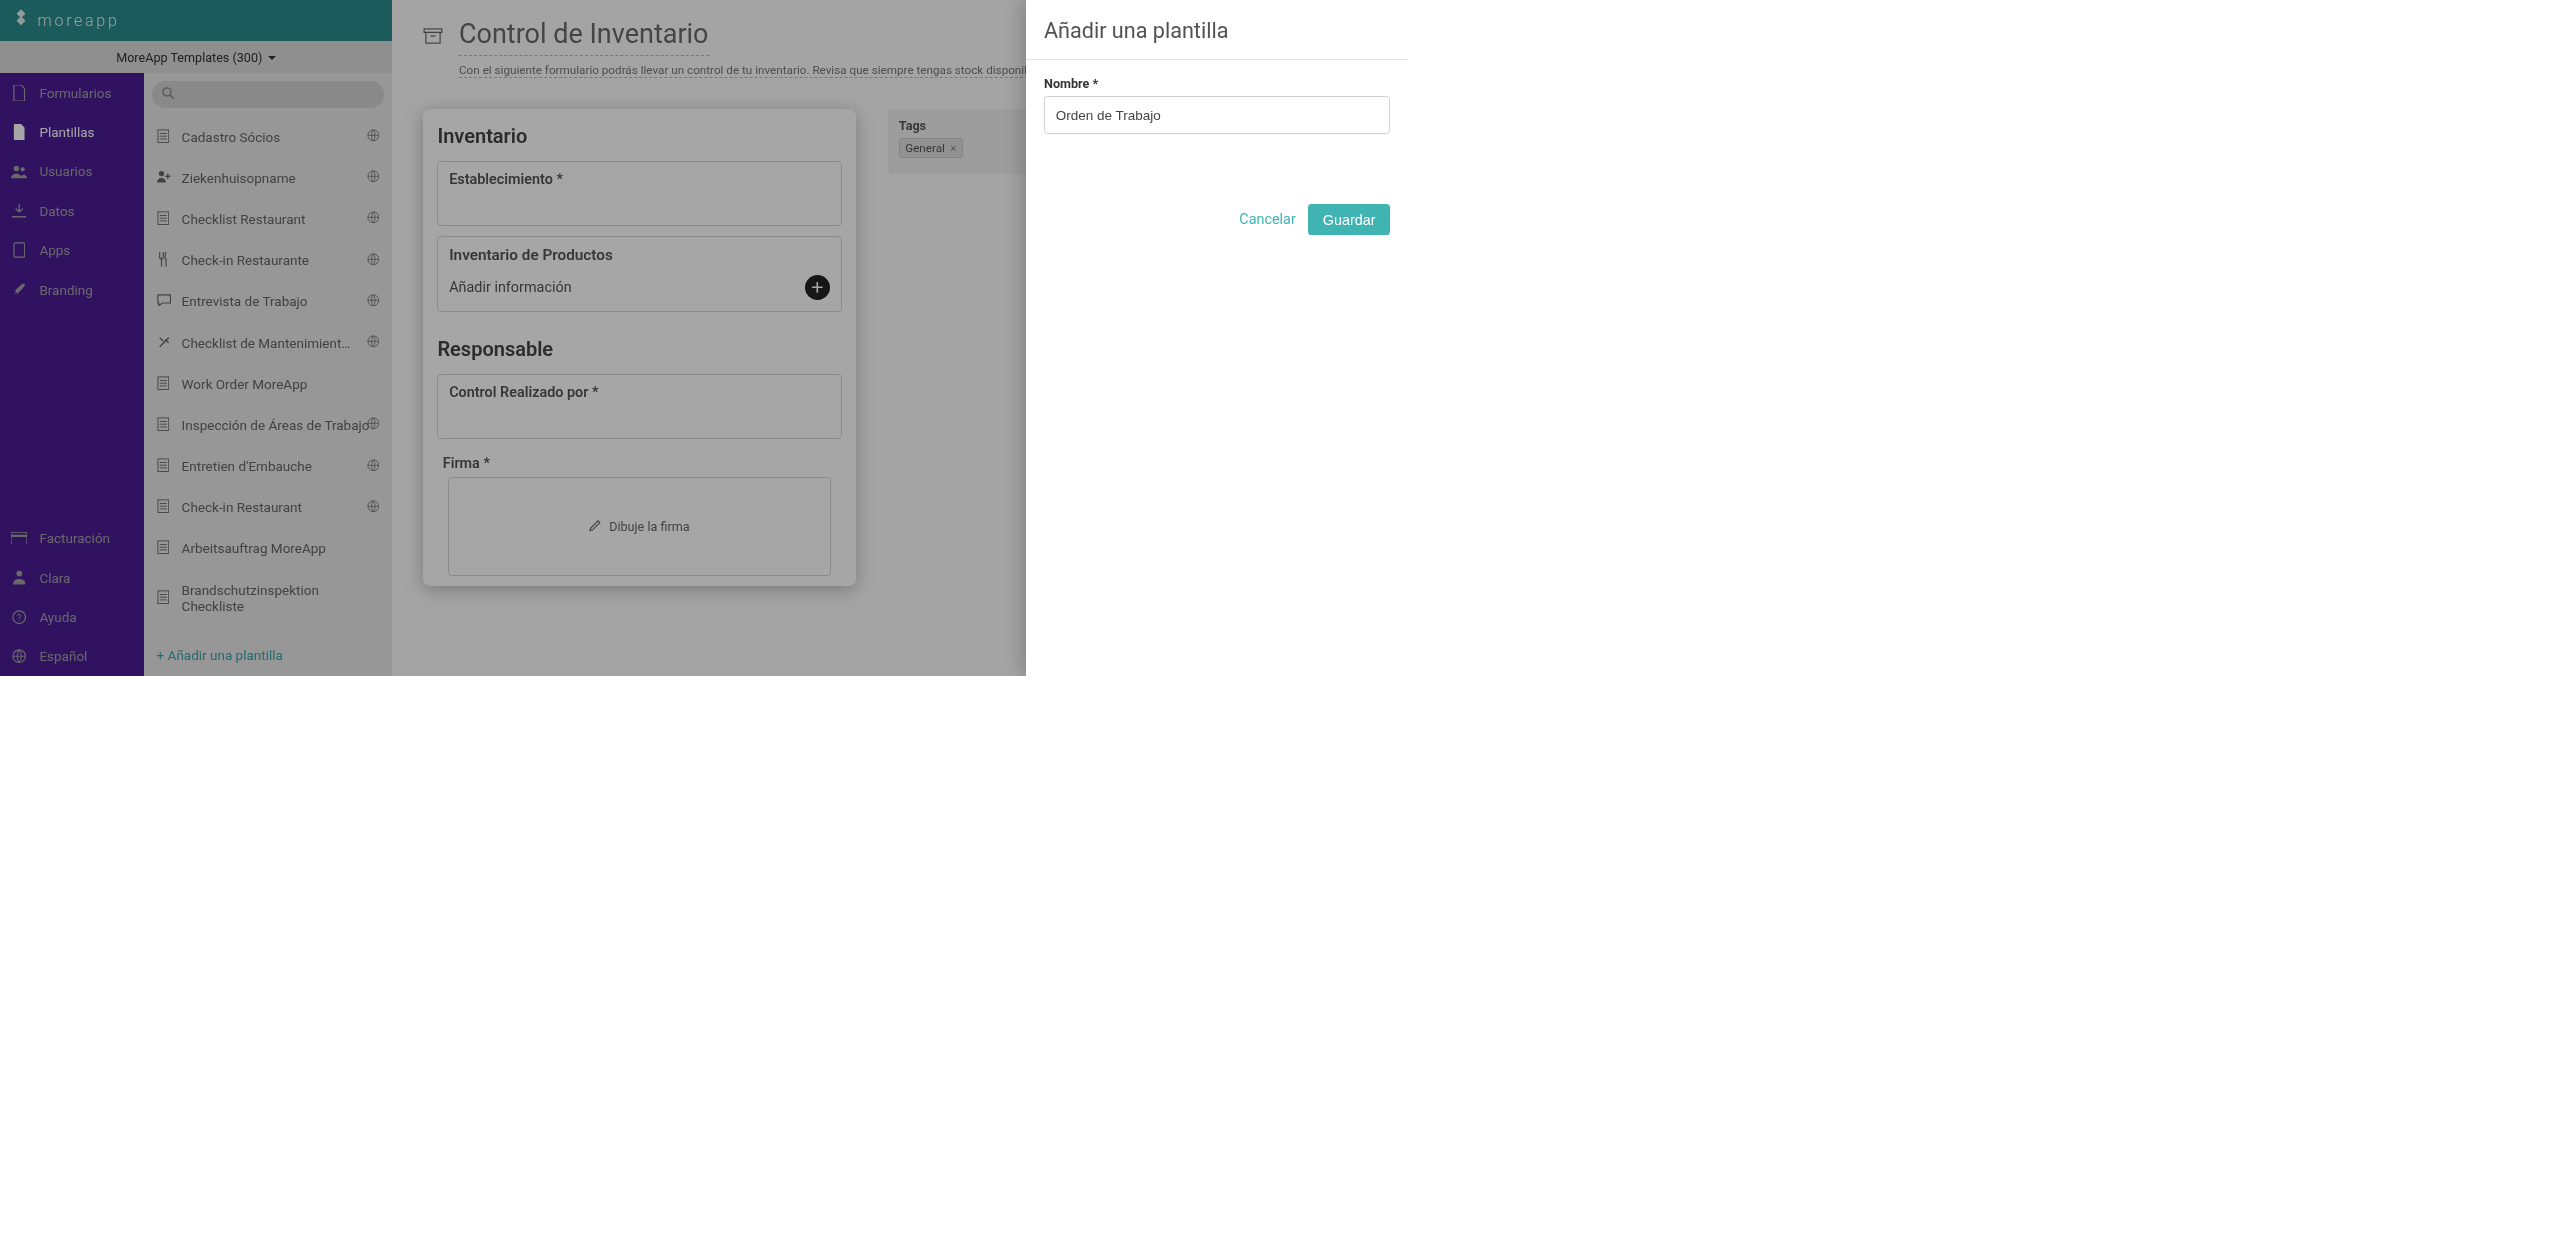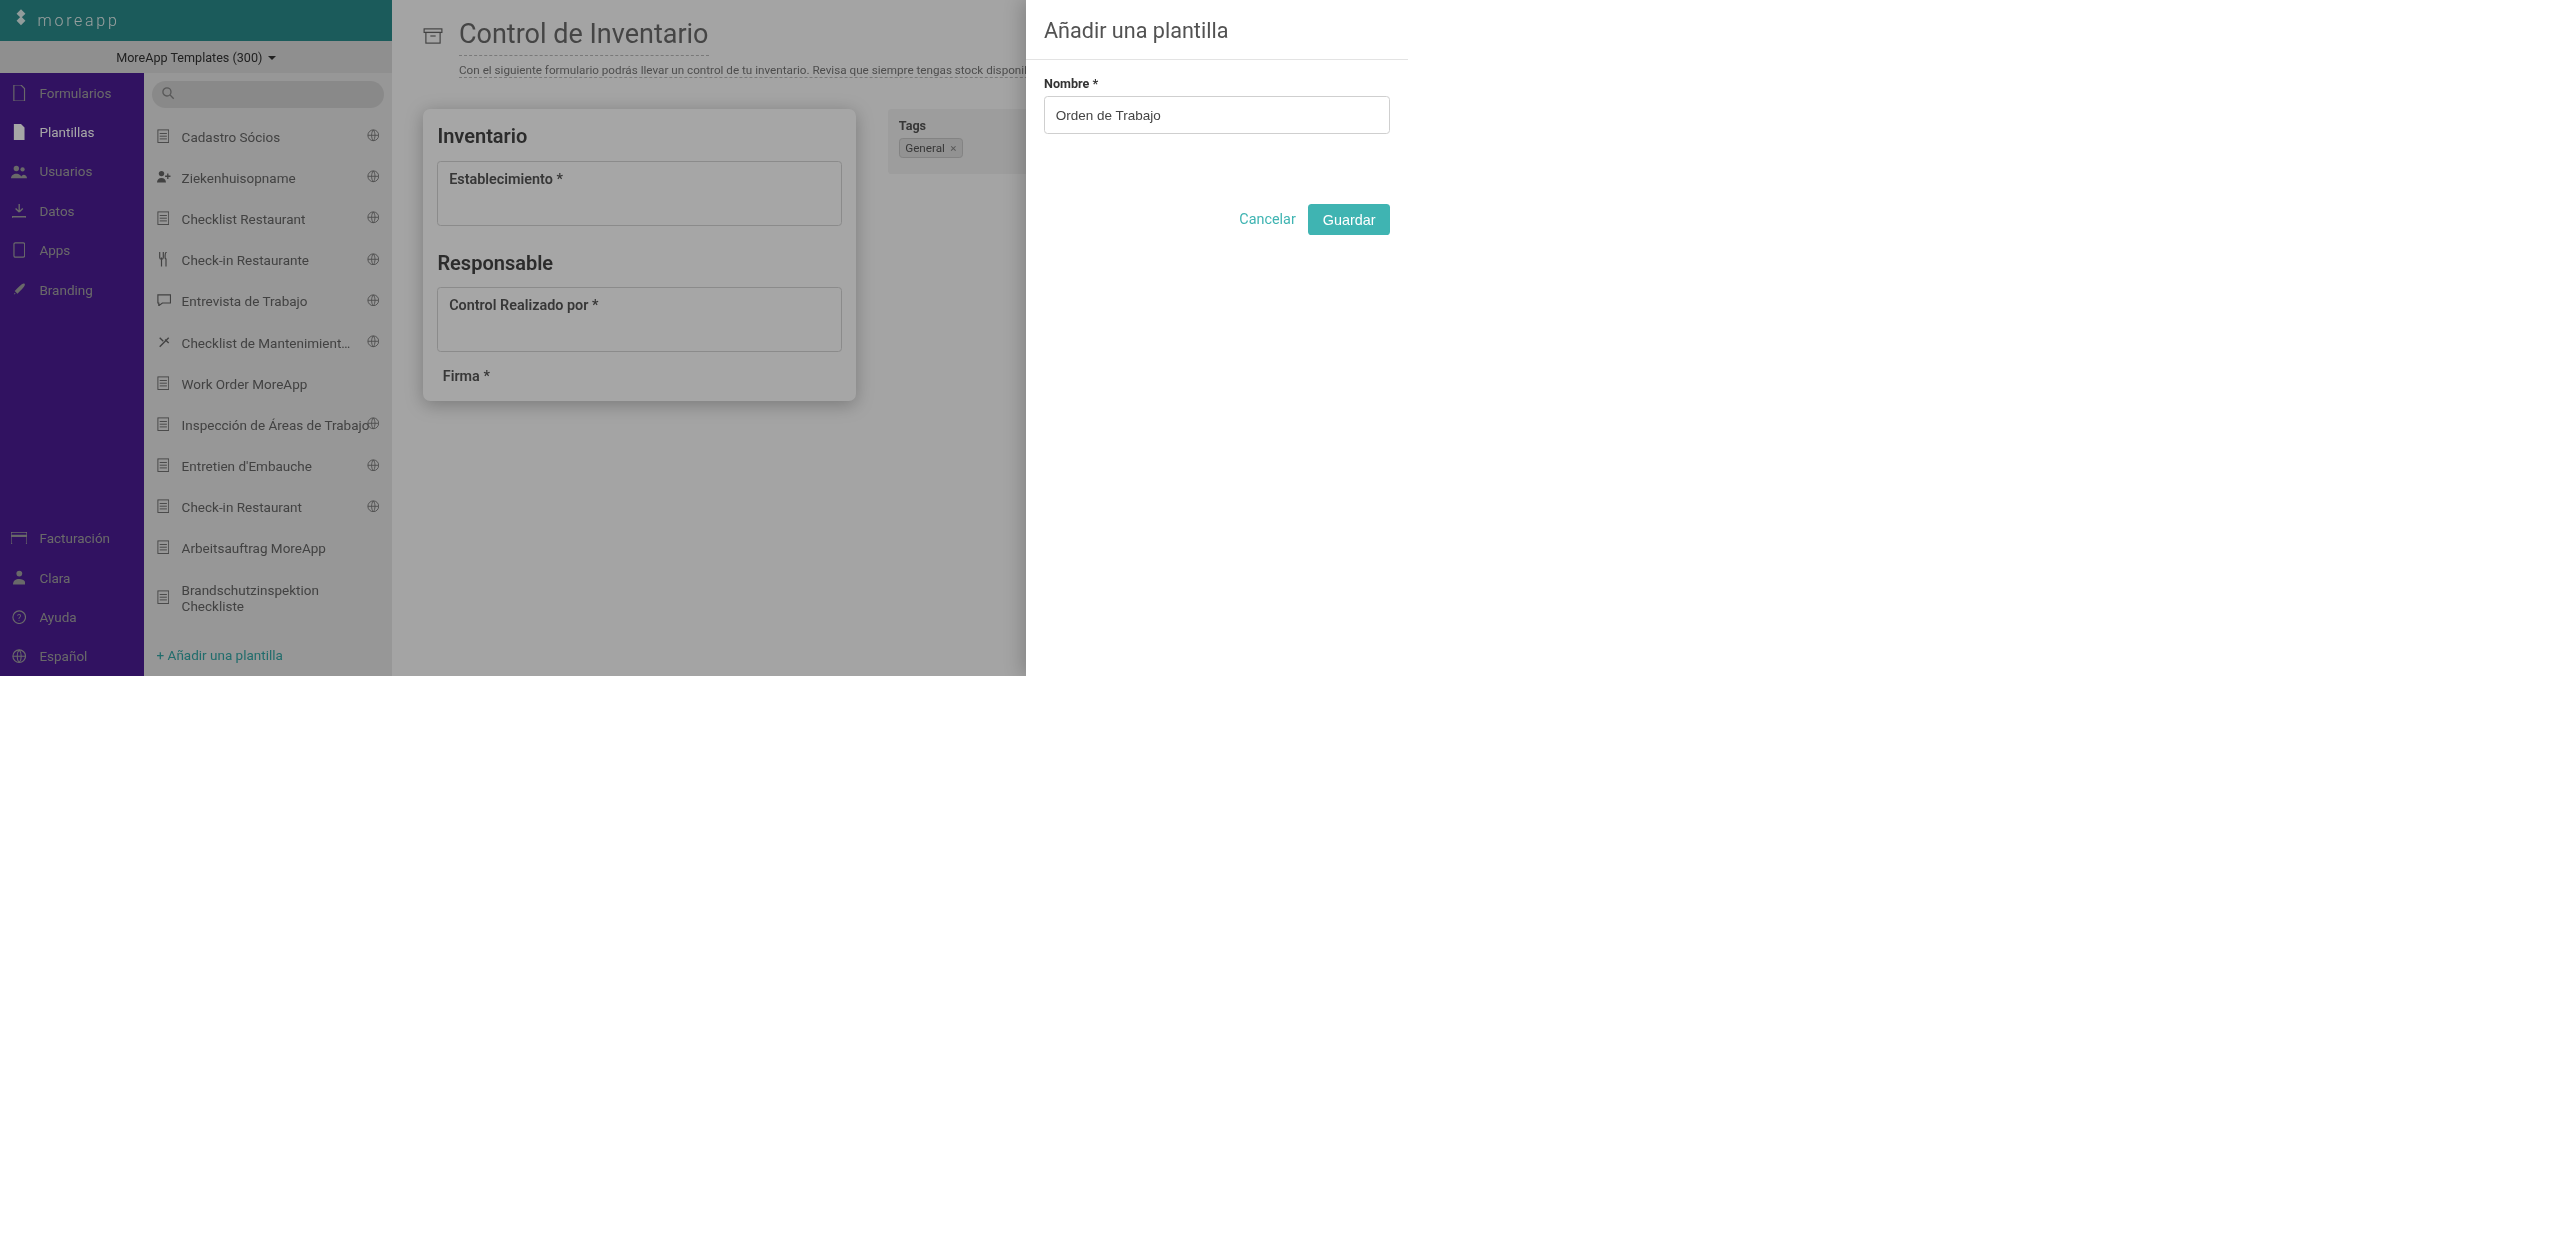--- a/index.html
+++ b/index.html
@@ -611,27 +611,44 @@
     <span class="main-title">Control de Inventario</span>
   </div>
   <div class="main-desc">Con el siguiente formulario podrás llevar un control de tu inventario. Revisa que siempre tengas stock disponible. El responsable po</div>
 
   <div class="main-body">
     <div class="phone-wrap">
       <div class="sect-title">Inventario</div>
       <div class="field-box">
         <div class="field-label">Establecimiento *</div>
       </div>
+      <div class="field-box" style="padding:0;">
+        <div class="subhead">Inventario de Productos</div>
+        <div class="info-row">
+          <span>Añadir información</span>
+          <span class="plus-btn">
+            <svg width="12.6" height="12.6" viewBox="0 0 14 14">
+                <path d="M7 1v12M1 7h12" stroke="#fff" stroke-width="1.8"></path>
+              </svg>
+          </span>
+        </div>
+      </div>
 
       <div class="sect-title" style="margin-top:25px;">Responsable</div>
       <div class="field-box">
         <div class="field-label">Control Realizado por *</div>
       </div>
       <div style="margin:0 5.4px;">
         <div class="field-label" style="padding:5.4px;">Firma *</div>
+        <div class="sign-box">
+          <span><svg width="12.6" height="12.6" viewBox="0 0 14 14">
+                <path d="M1 13l1-3 8-8 2 2-8 8zM10 2l2 2" fill="none" stroke="currentColor" stroke-width="1.3"></path>
+              </svg></span>
+          <span>Dibuje la firma</span>
+        </div>
       </div>
     </div>
 
     <div class="tags-panel">
       <div class="tags-label">Tags</div>
       <span class="tag-chip">
         <span>General</span>
         <span style="color:#888;">×</span>
       </span>
     </div>

